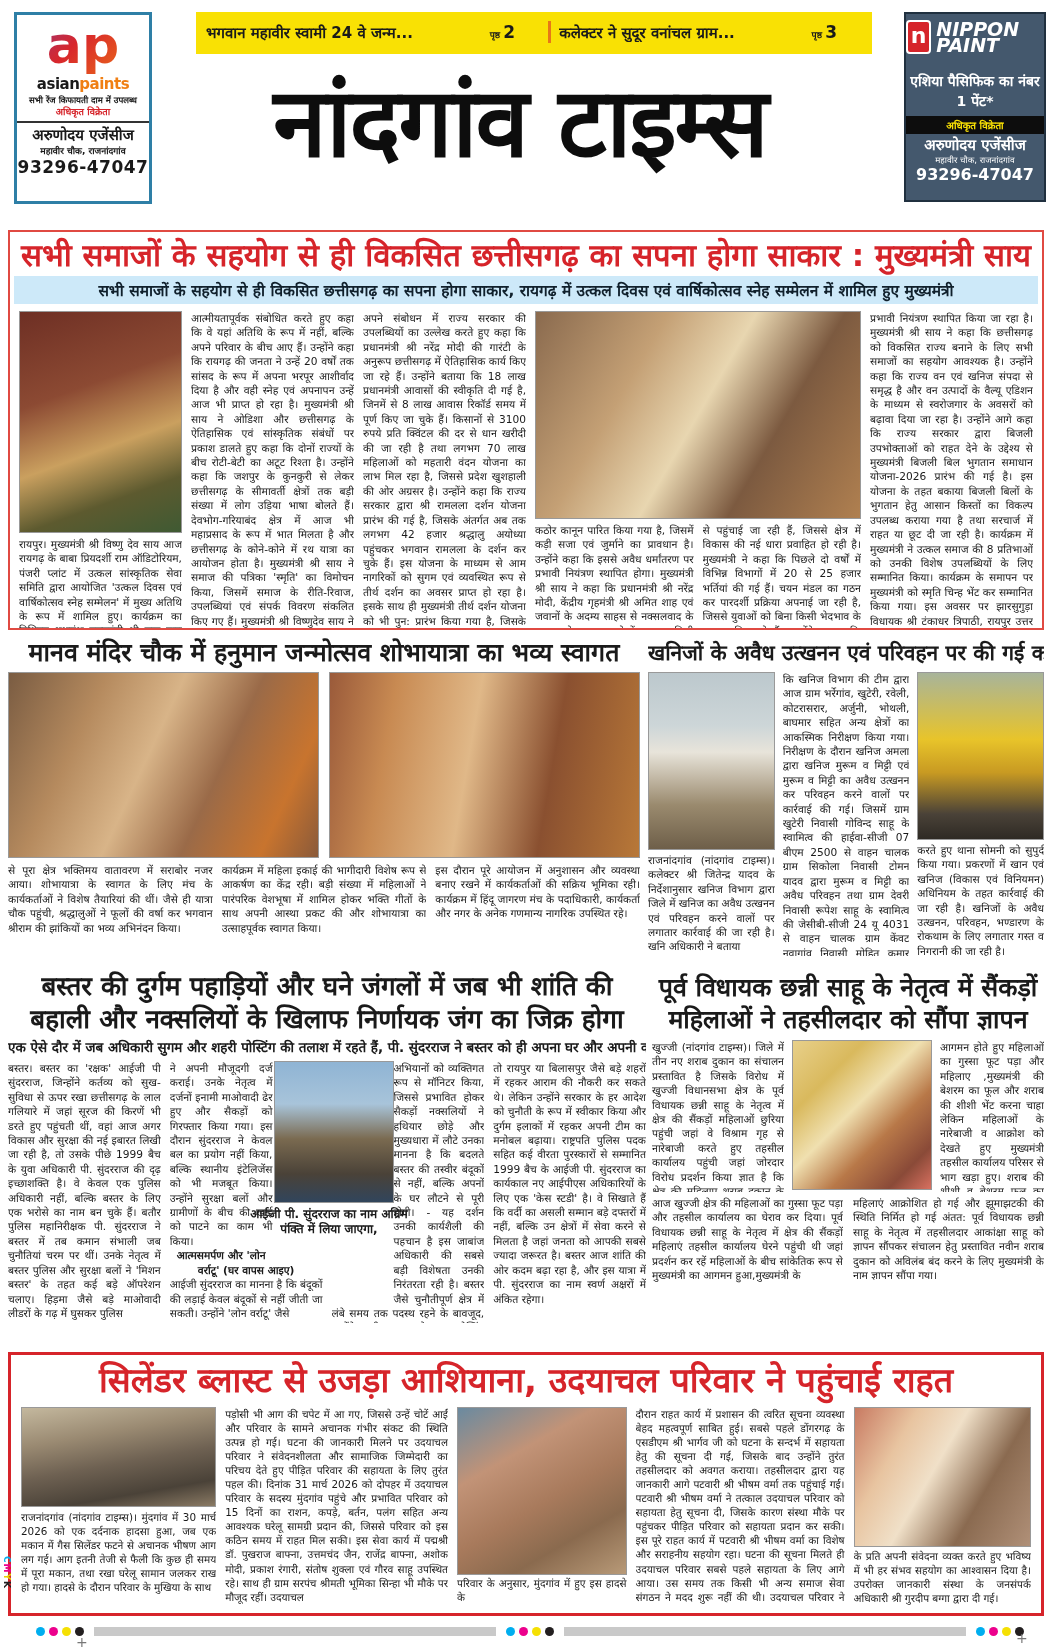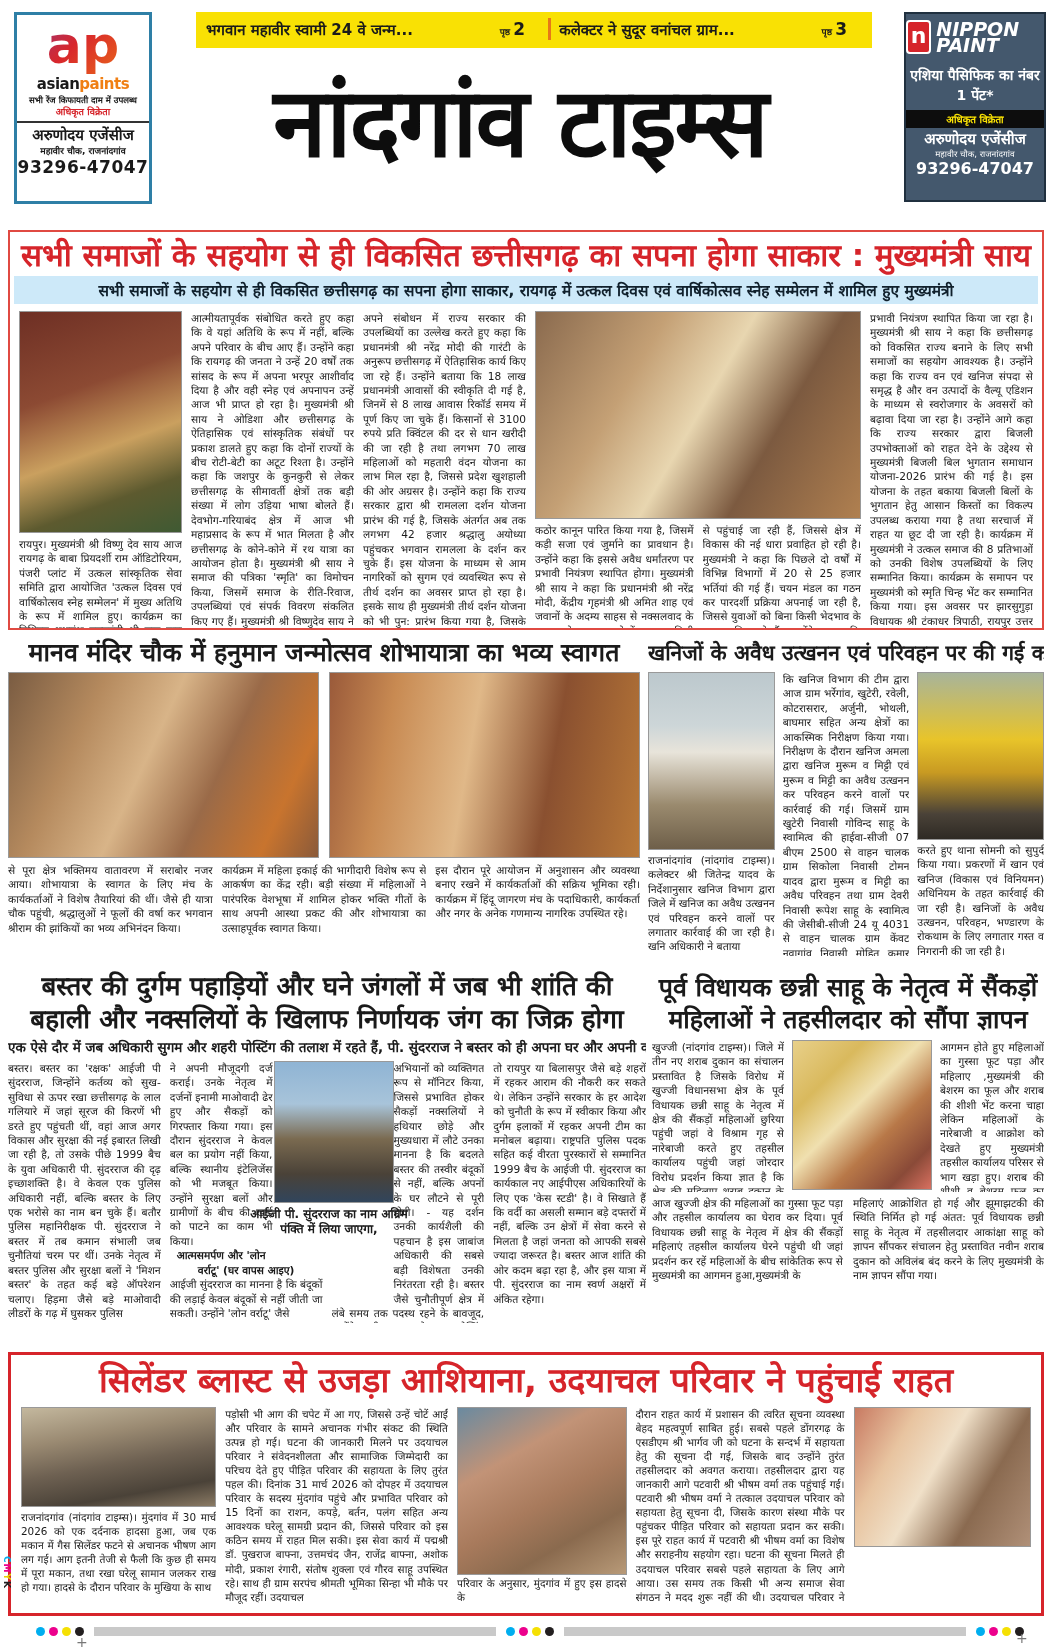--- a/index.html
+++ b/index.html
@@ -11,37 +11,37 @@
   .ap-logo{font-weight:bold;font-size:52px;line-height:60px;
            background:linear-gradient(135deg,#7c3f98,#d8262c 45%,#f07f13);
            -webkit-background-clip:text;background-clip:text;color:transparent;}
   .ap-brand{font-size:15px;font-weight:bold;letter-spacing:-.5px;}
   .ap-brand .b1{color:#1a1a1a;} .ap-brand .b2{color:#f07f13;}
   .ap-line1{font-size:8.5px;font-weight:bold;margin-top:1px;}
   .ap-line2{font-size:9.5px;font-weight:bold;color:#d6242a;}
   .ap-dealer{border-top:2px solid #333;margin-top:3px;padding-top:1px;font-weight:bold;font-size:15px;}
   .ap-addr{font-size:9px;font-weight:bold;}
   .ap-phone{font-size:17px;font-weight:bold;letter-spacing:.5px;}
-  .ear-strip{position:absolute;left:196px;top:12px;width:676px;height:36px;background:#f9e104;
+  .ear-strip{position:absolute;left:196px;top:12px;width:676px;height:42px;background:#f9e104;
              display:flex;align-items:center;padding:0 10px;box-sizing:border-box;border-bottom:2px solid #f9e104;}
   .ear-story{font-weight:bold;font-size:15px;white-space:nowrap;overflow:hidden;}
-  .ear-page{font-size:9px;font-weight:bold;margin:0 15px;white-space:nowrap;}
+  .ear-page{font-size:9px;font-weight:bold;margin:0 25px;white-space:nowrap;}
   .ear-page b{font-size:17px;}
   .ear-div{width:3px;height:22px;background:#e77817;margin:0 8px;}
   .sp{flex:1;}
   .masthead{position:absolute;left:150px;top:44px;width:740px;height:148px;display:flex;
             align-items:center;justify-content:center;font-weight:bold;font-size:96px;
             letter-spacing:-2px;color:#0d0d0d;white-space:nowrap;}
   .ad-right{position:absolute;left:904px;top:12px;width:138px;height:186px;background:#44586d;
             border:2px solid #20303f;color:#fff;text-align:center;overflow:hidden;}
   .np-row{display:flex;align-items:center;justify-content:center;gap:5px;margin-top:6px;}
   .np-logo{width:30px;height:30px;background:#d6242a;border:2px solid #fff;border-radius:4px;
            color:#fff;font-weight:bold;font-size:22px;line-height:28px;}
   .np-brand{font-style:italic;font-weight:bold;font-size:19px;line-height:16px;text-align:left;}
-  .np-tag{font-size:14px;font-weight:bold;margin-top:11px;line-height:20px;text-align:center;}
+  .np-tag{font-size:14px;font-weight:bold;margin-top:17px;line-height:20px;text-align:center;}
   .np-auth{background:#0d0d0d;color:#f9e104;font-size:10px;font-weight:bold;margin-top:5px;padding:2px 0;}
   .np-dealer{font-size:15px;font-weight:bold;}
   .np-addr{font-size:8.5px;}
   .np-phone{font-size:16px;font-weight:bold;}
   .dateline{position:absolute;left:8px;top:202px;width:1036px;height:22px;background:#3e92ce;color:#fff;
             display:flex;align-items:center;justify-content:space-between;padding:0 16px;box-sizing:border-box;
             font-size:12px;font-weight:bold;}
   
   .lead-box{position:absolute;left:8px;top:230px;width:1036px;height:400px;border:2px solid #e04a42;
             box-sizing:border-box;background:#fff;overflow:hidden;}
@@ -249,20 +249,21 @@
         <span>राजनांदगांव (नांदगांव टाइम्स)। मुंदगांव में 30 मार्च 2026 को एक दर्दनाक हादसा हुआ, जब एक मकान में गैस सिलेंडर फटने से अचानक भीषण आग लग गई। आग इतनी तेजी से फैली कि कुछ ही समय में पूरा मकान, तथा रखा घरेलू सामान जलकर राख हो गया। हादसे के दौरान परिवार के मुखिया के साथ</span>
       </div>
       <div class="bl-col bl-c2">पड़ोसी भी आग की चपेट में आ गए, जिससे उन्हें चोटें आईं और परिवार के सामने अचानक गंभीर संकट की स्थिति उत्पन्न हो गई। घटना की जानकारी मिलने पर उदयाचल परिवार ने संवेदनशीलता और सामाजिक जिम्मेदारी का परिचय देते हुए पीड़ित परिवार की सहायता के लिए तुरंत पहल की। दिनांक 31 मार्च 2026 को दोपहर में उदयाचल परिवार के सदस्य मुंदगांव पहुंचे और प्रभावित परिवार को 15 दिनों का राशन, कपड़े, बर्तन, पलंग सहित अन्य आवश्यक घरेलू सामग्री प्रदान की, जिससे परिवार को इस कठिन समय में राहत मिल सकी। इस सेवा कार्य में पद्मश्री डॉ. पुखराज बाफ्ना, उत्तमचंद जैन, राजेंद्र बाफ्ना, अशोक मोदी, प्रकाश रंगारी, संतोष शुक्ला एवं गौरव साहू उपस्थित रहे। साथ ही ग्राम सरपंच श्रीमती भूमिका सिन्हा भी मौके पर मौजूद रहीं। उदयाचल</div>
       <div class="bl-col bl-c3">
         <div class="photo ph-injured"></div>
         <div class="bl-cap">परिवार के अनुसार, मुंदगांव में हुए इस हादसे के</div>
       </div>
       <div class="bl-col bl-c4">दौरान राहत कार्य में प्रशासन की त्वरित सूचना व्यवस्था बेहद महत्वपूर्ण साबित हुई। सबसे पहले डोंगरगढ़ के एसडीएम श्री भार्गव जी को घटना के सन्दर्भ में सहायता हेतु की सूचना दी गई, जिसके बाद उन्होंने तुरंत तहसीलदार को अवगत कराया। तहसीलदार द्वारा यह जानकारी आगे पटवारी श्री भीषम वर्मा तक पहुंचाई गई। पटवारी श्री भीषम वर्मा ने तत्काल उदयाचल परिवार को सहायता हेतु सूचना दी, जिसके कारण संस्था मौके पर पहुंचकर पीड़ित परिवार को सहायता प्रदान कर सकी। इस पूरे राहत कार्य में पटवारी श्री भीषम वर्मा का विशेष और सराहनीय सहयोग रहा। घटना की सूचना मिलते ही उदयाचल परिवार सबसे पहले सहायता के लिए आगे आया। उस समय तक किसी भी अन्य समाज सेवा संगठन ने मदद शुरू नहीं की थी। उदयाचल परिवार ने पीड़ित परिवार</div>
       <div class="bl-col bl-c5">
         <div class="photo ph-relief"></div>
+        <span>के प्रति अपनी संवेदना व्यक्त करते हुए भविष्य में भी हर संभव सहयोग का आश्वासन दिया है। उपरोक्त जानकारी संस्था के जनसंपर्क अधिकारी श्री गुरदीप बग्गा द्वारा दी गई।</span>
       </div>
     </div>
   </div>
 
   <div class="cmyk-edge"><span class="c">C</span><span class="m">M</span><span class="y">Y</span><span class="k">K</span></div>
   <div class="regbar">
     <span class="dotset">
         <span class="dot d-c"></span>
         <span class="dot d-m"></span>
         <span class="dot d-y"></span>

